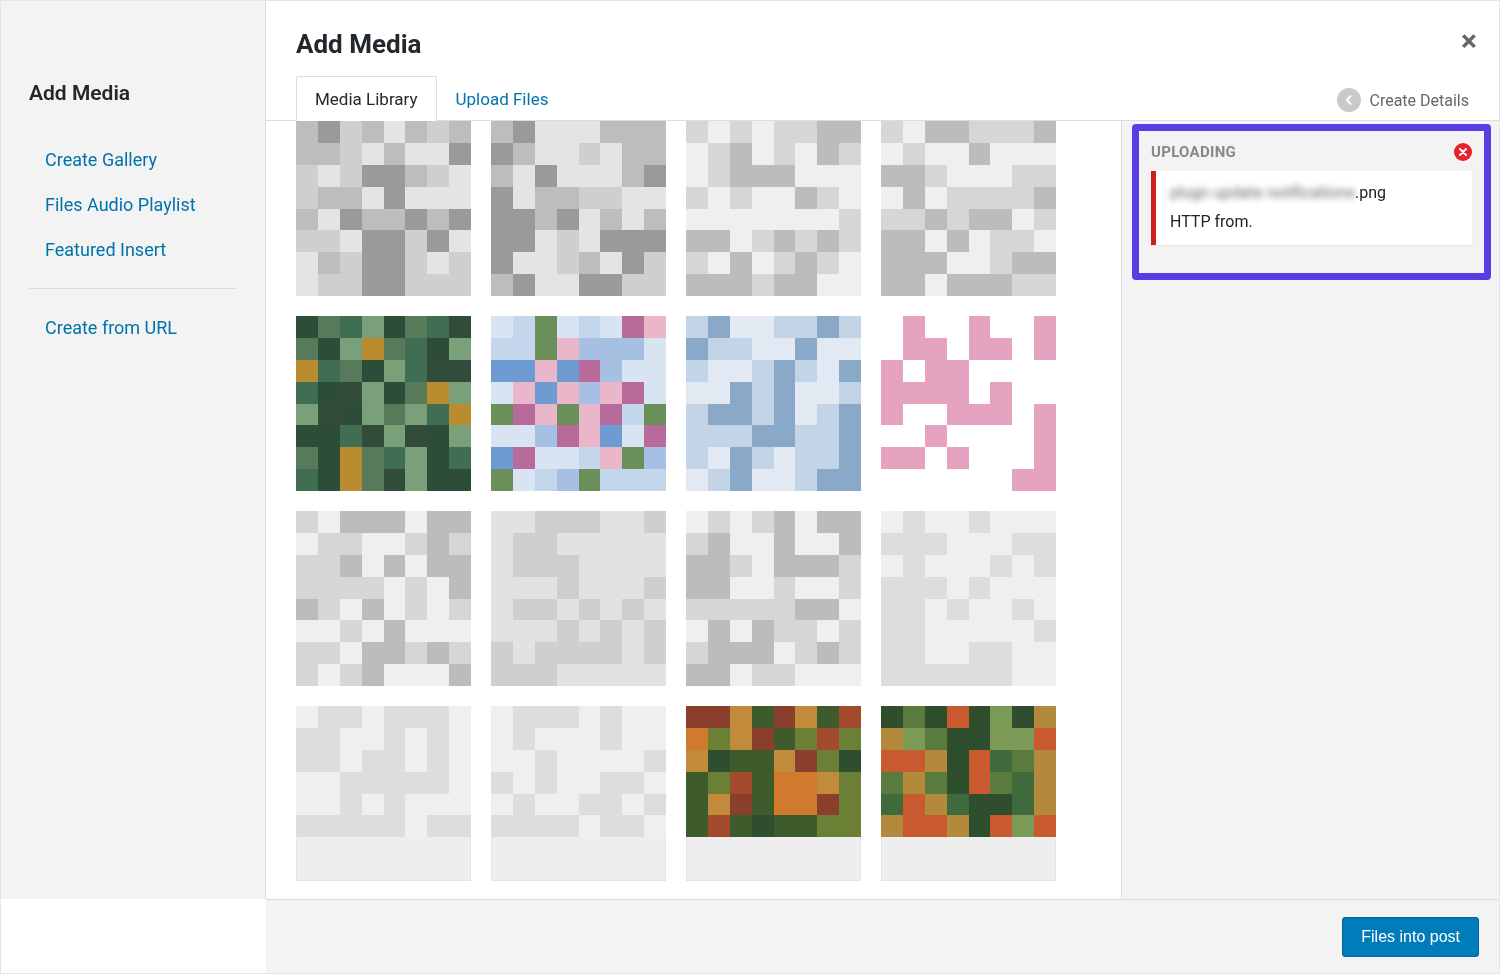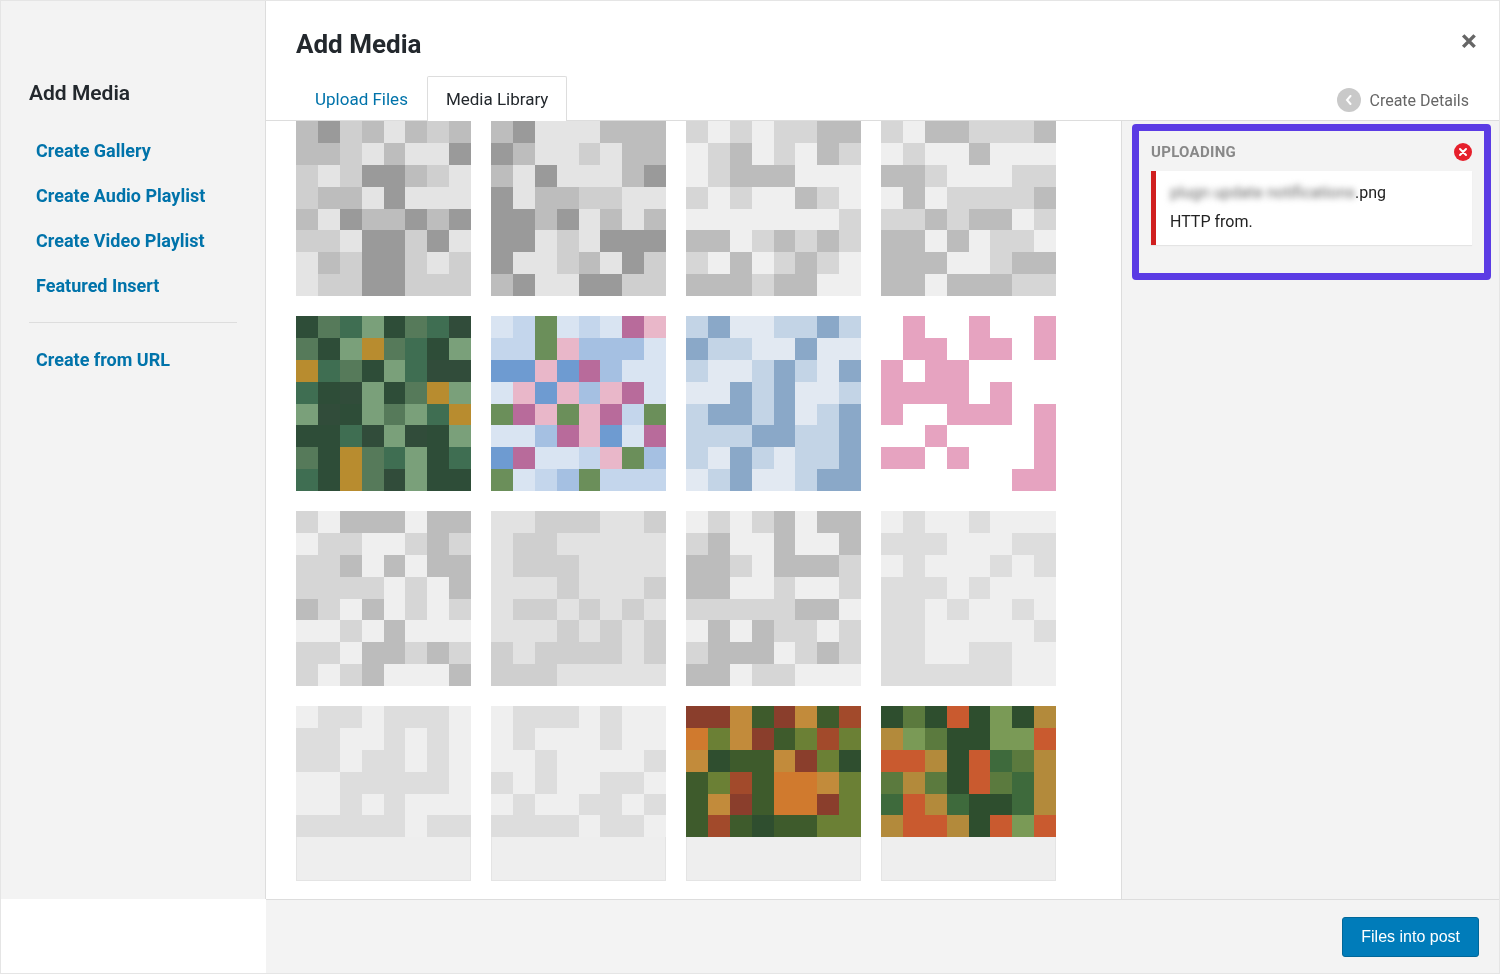--- a/index.html
+++ b/index.html
@@ -32,21 +32,21 @@
     border-right: 1px solid #ddd;
     padding: 0 28px;
   }
   .sidebar h2 {
     font-size: 21px;
     font-weight: 600;
     margin: 0;
     padding: 80px 0 16px 0;
     color: #23282d;
   }
-  .side-list { list-style: none; padding: 0; margin: 7px; font-weight: bold; }
+  .side-list { list-style: none; padding: 0; margin: 16px; }
   .side-list li {
     padding: 12px 0;
     color: #0073aa;
     font-size: 18px;
     cursor: pointer;
   }
   .side-divider {
     border: none;
     border-top: 1px solid #ddd;
     margin: 14px 0;
@@ -264,37 +264,36 @@
 </head>
 <body>
 
 <div class="modal">
   <div class="main-row">
 
     <aside class="sidebar">
       <h2>Add Media</h2>
       <ul class="side-list">
         <li>Create Gallery</li>
-        <li>Create Audio Playlist</li>
-        <li>Create Video Playlist</li>
+        <li>Files Audio Playlist</li>
         <li>Featured Insert</li>
       </ul>
       <hr class="side-divider">
       <ul class="side-list">
         <li>Create from URL</li>
       </ul>
     </aside>
 
     <section class="content">
       <div class="header">
         <div class="close-x">×</div>
         <h1 class="page-title">Add Media</h1>
         <div class="tabs">
+          <div class="tab active">Media Library</div>
           <div class="tab">Upload Files</div>
-          <div class="tab active">Media Library</div>
           <div class="expand">
             <span class="circ">
               <svg width="10" height="10" viewBox="0 0 10 10">
                   <path d="M6.5 1 L3 5 L6.5 9" stroke="#fff" stroke-width="2" fill="none" stroke-linecap="round"></path>
                 </svg>
             </span>
             <span>Create Details</span>
           </div>
         </div>
         <div class="tab-underline"></div>

